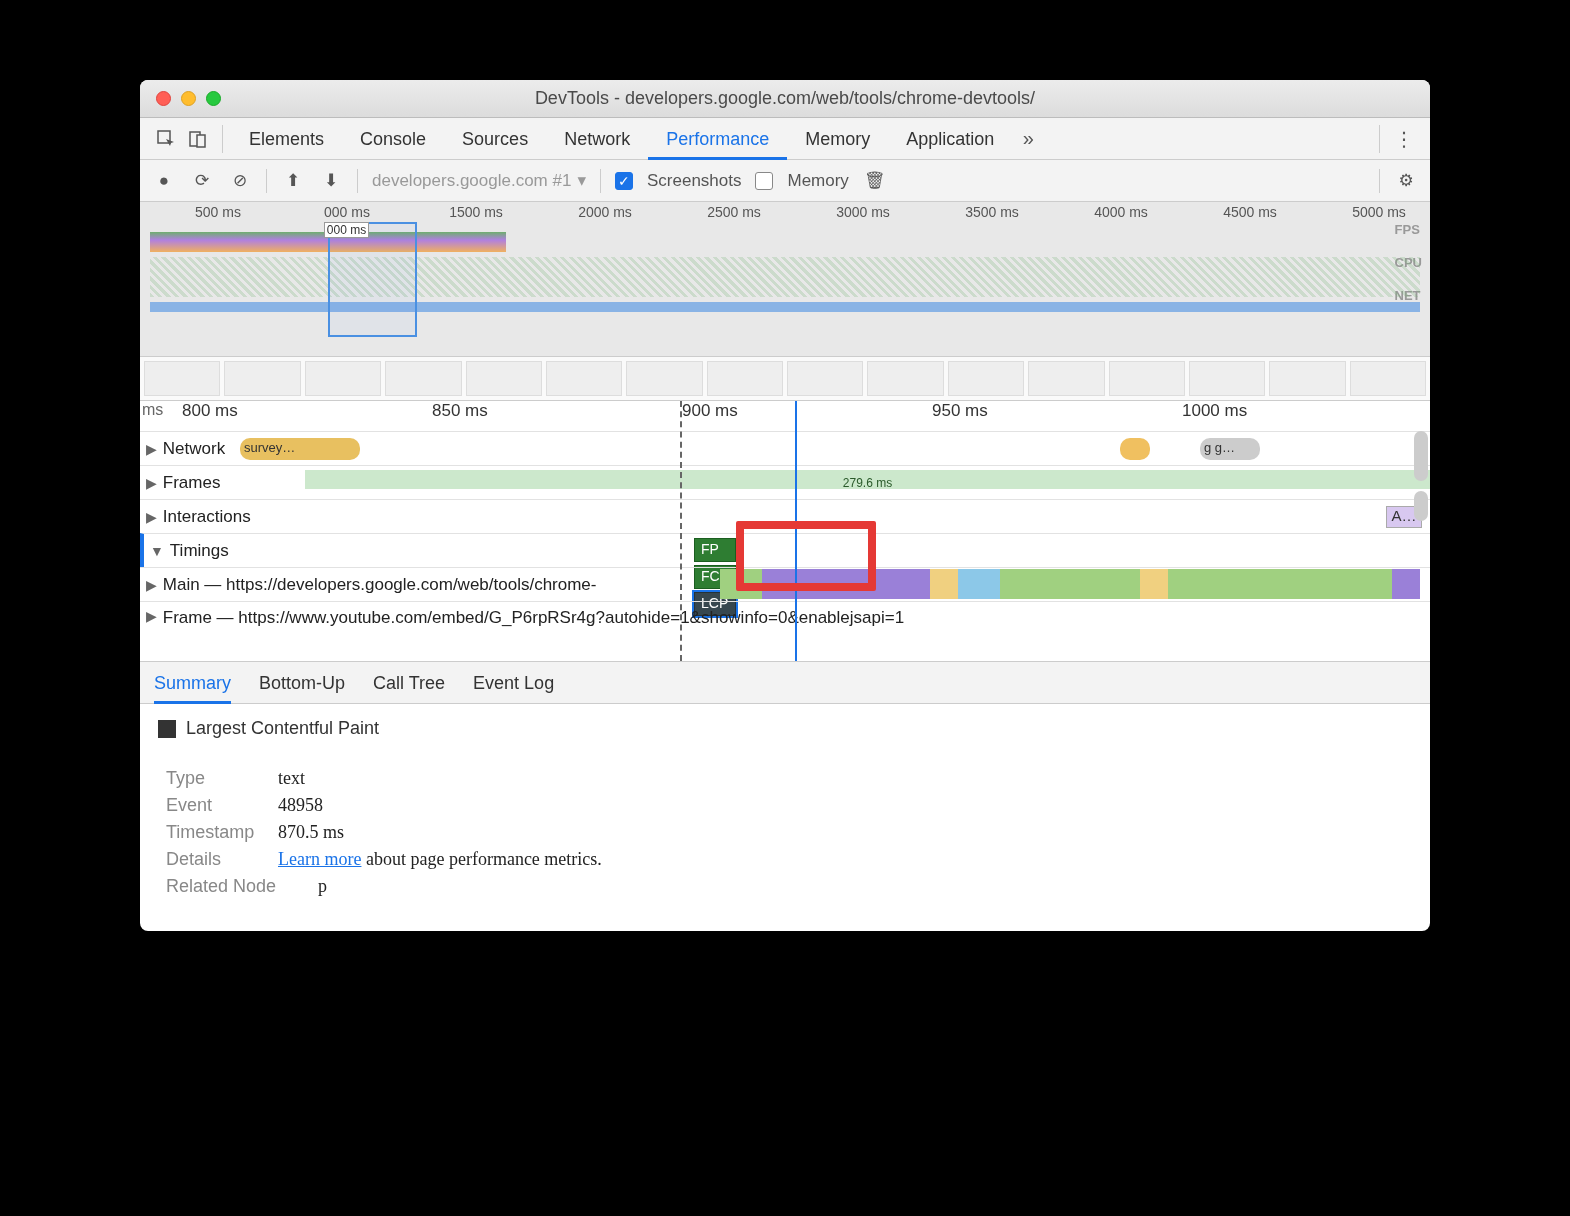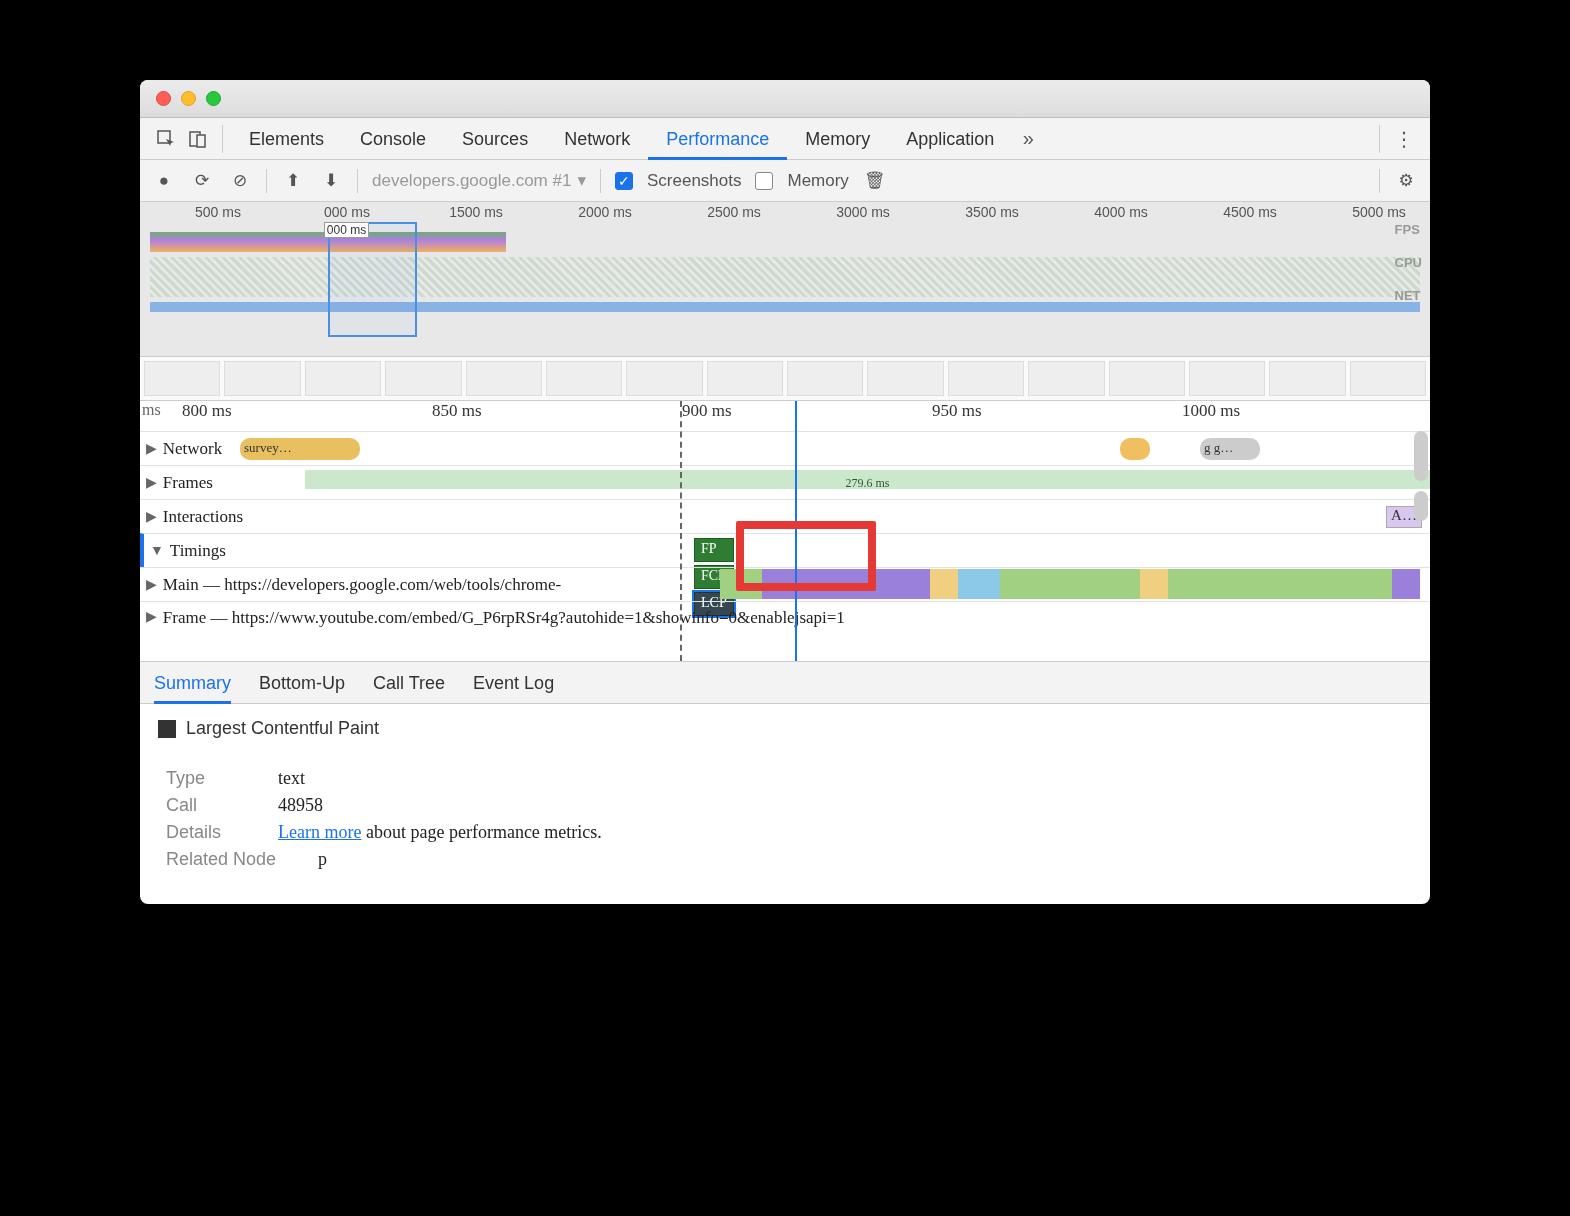--- a/index.html
+++ b/index.html
@@ -169,20 +169,21 @@
 <body>
 
 <div class="window">
 
   <div class="titlebar">
     <div class="traffic">
       <div class="tl red"></div>
       <div class="tl yellow"></div>
       <div class="tl green"></div>
     </div>
+    <div class="titlebar-title">DevTools - developers.google.com/web/tools/chrome-devtools/</div>
   </div>
 
   <div class="tabstrip">
     <span class="tab-icon">
       <svg width="20" height="20" viewBox="0 0 20 20">
           <rect x="2" y="2" width="12" height="12" fill="none" stroke="#555" stroke-width="1.5"></rect>
           <path d="M10 10 l8 3 -3 1 -1 3z" fill="#555"></path>
         </svg>
     </span>
     <span class="tab-icon">
@@ -268,21 +269,21 @@
     <div class="film"></div>
     <div class="film"></div>
     <div class="film"></div>
     <div class="film"></div>
     <div class="film"></div>
     <div class="film"></div>
     <div class="film"></div>
     <div class="film"></div>
   </div>
 
-  <div class="detail" style="position:relative;font-family:Liberation Serif, serif;">
+  <div class="detail" style="position:relative;">
     <div class="detail-ruler">
       <div class="dt ms" style="flex:0 0 40px">ms</div>
       <div class="dt">800 ms</div>
       <div class="dt">850 ms</div>
       <div class="dt">900 ms</div>
       <div class="dt">950 ms</div>
       <div class="dt">1000 ms</div>
     </div>
 
     <div class="track net">
@@ -346,22 +347,26 @@
   <div class="summary">
     <div class="heading">
       <div class="swatch"></div>
       <span>Largest Contentful Paint</span>
     </div>
     <div class="row">
       <span class="key">Type</span>
       <span class="val">text</span>
     </div>
     <div class="row">
-      <span class="key">Call</span>
+      <span class="key">Event</span>
       <span class="val">48958</span>
+    </div>
+    <div class="row">
+      <span class="key">Timestamp</span>
+      <span class="val">870.5 ms</span>
     </div>
     <div class="row">
       <span class="key">Details</span>
       <span class="val">
         <a href="#">Learn more</a><span> about page performance metrics.</span>
       </span>
     </div>
     <div class="row">
       <span class="key" style="min-width:140px">Related Node</span>
       <span class="val">p</span>

